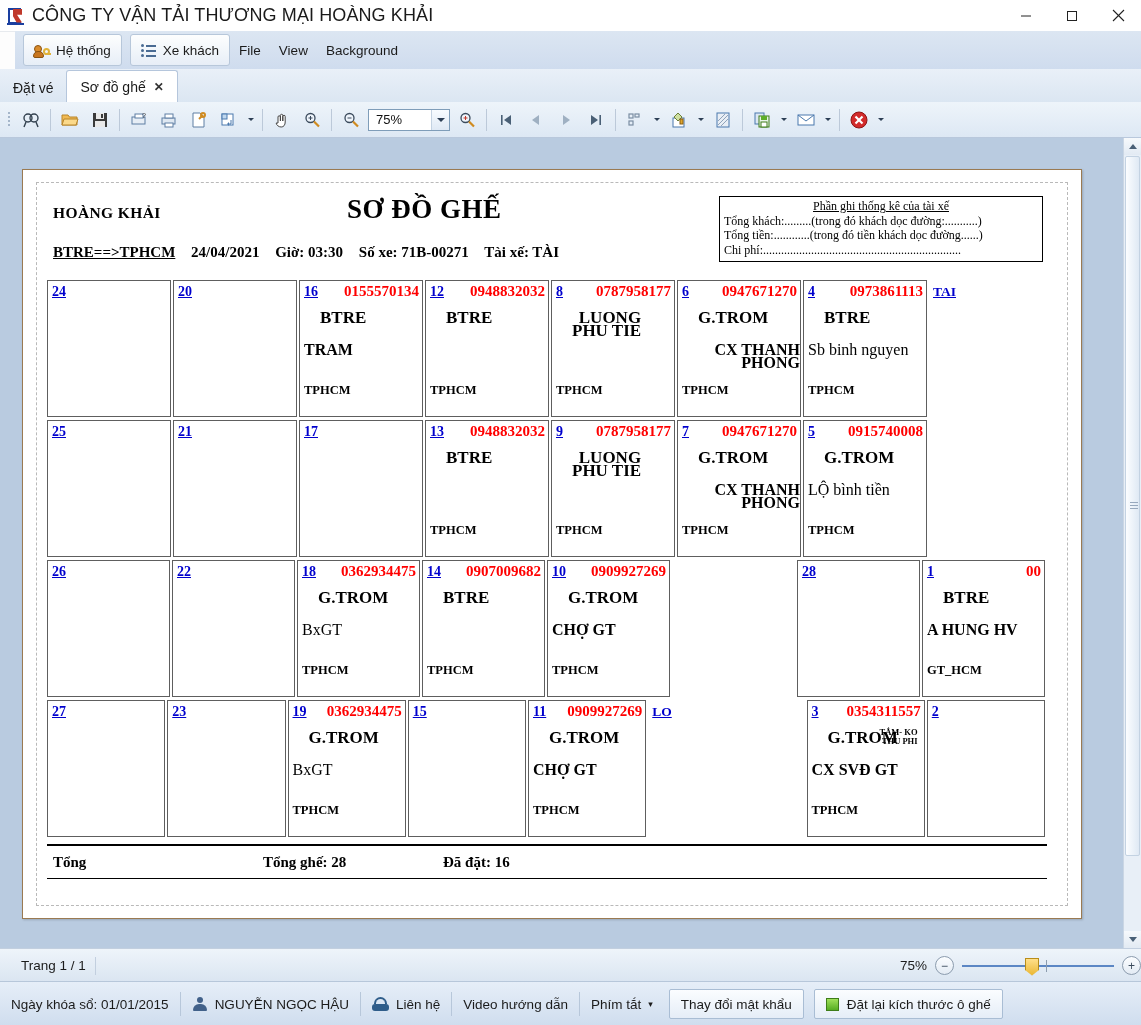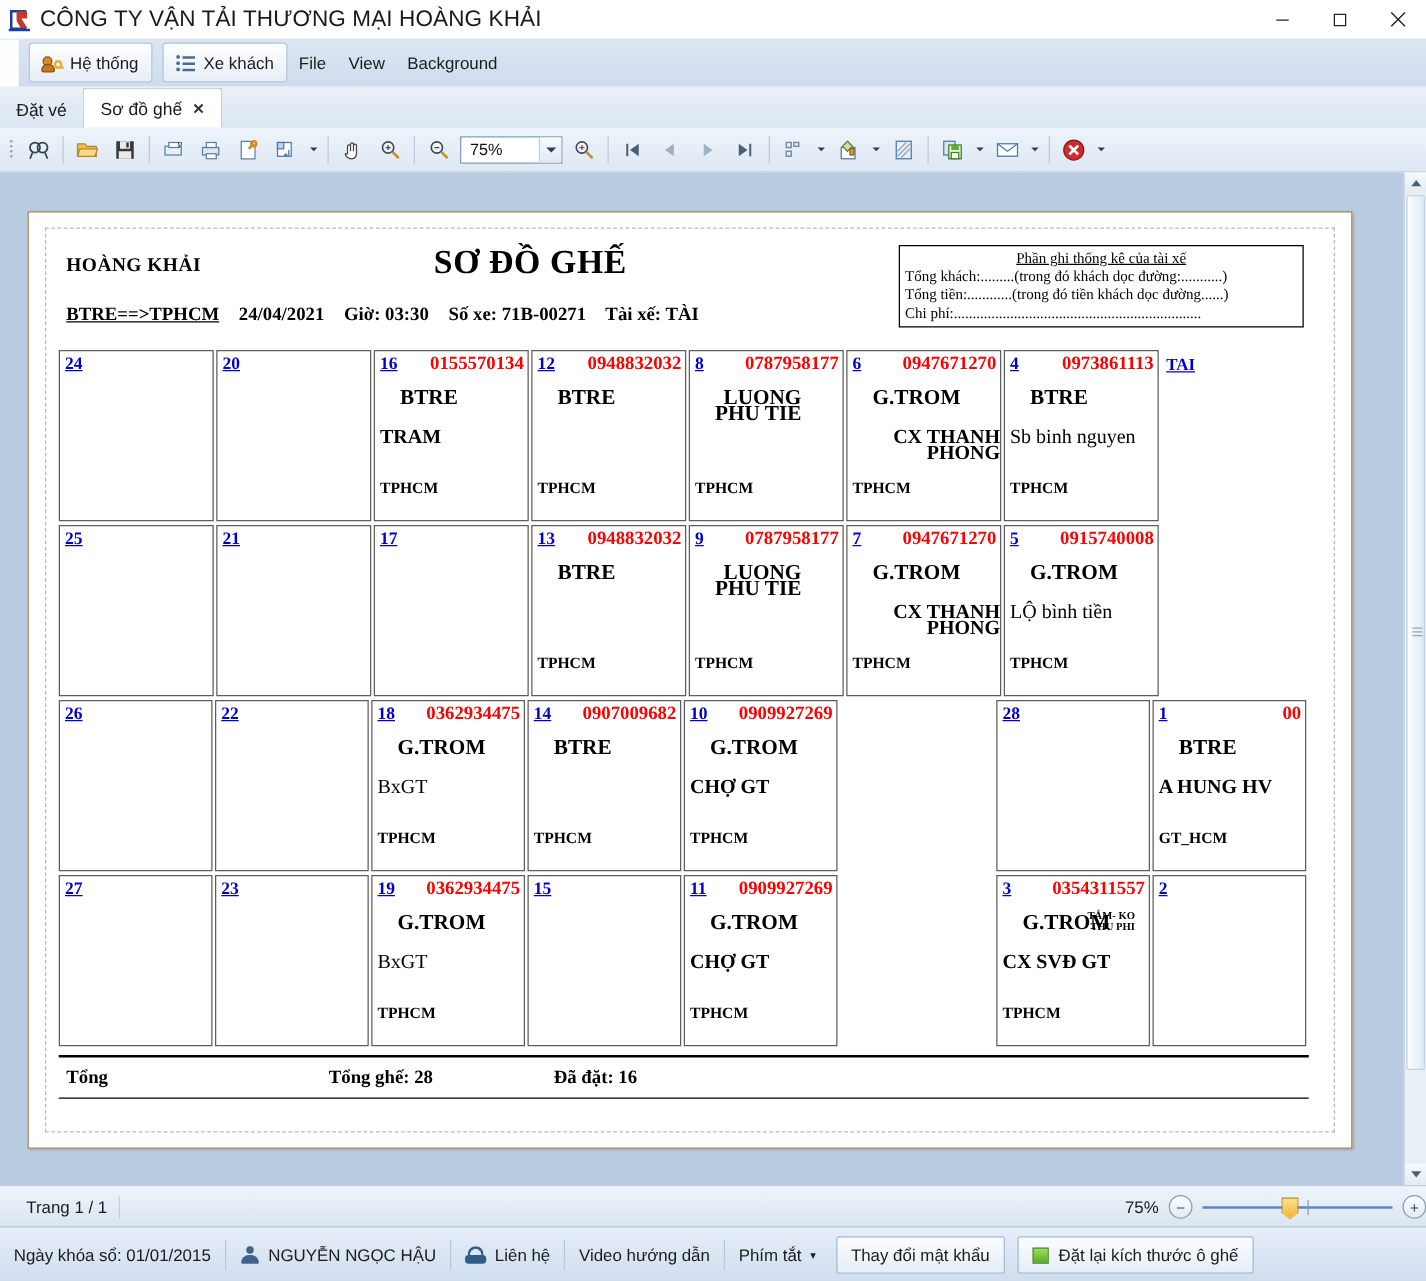--- a/index.html
+++ b/index.html
@@ -655,20 +655,23 @@
               </div>
               <div class="cell">
                 <div class="num">15</div>
               </div>
               <div class="cell">
                 <div class="num">11</div>
                 <div class="phone">0909927269</div>
                 <div class="l1">G.TROM</div>
                 <div class="l2 bold">CHỢ GT</div>
                 <div class="l3">TPHCM</div>
+              </div>
+              <div class="sidelabel">
+                <span>LO</span>
               </div>
               <div class="cell empty-slot"></div>
               <div class="cell">
                 <div class="num">3</div>
                 <div class="phone">0354311557</div>
                 <div class="l1">G.TROM</div>
                 <div class="note">TẮM- KO<br>THU PHI</div>
                 <div class="l2 bold">CX SVĐ GT</div>
                 <div class="l3">TPHCM</div>
               </div>

